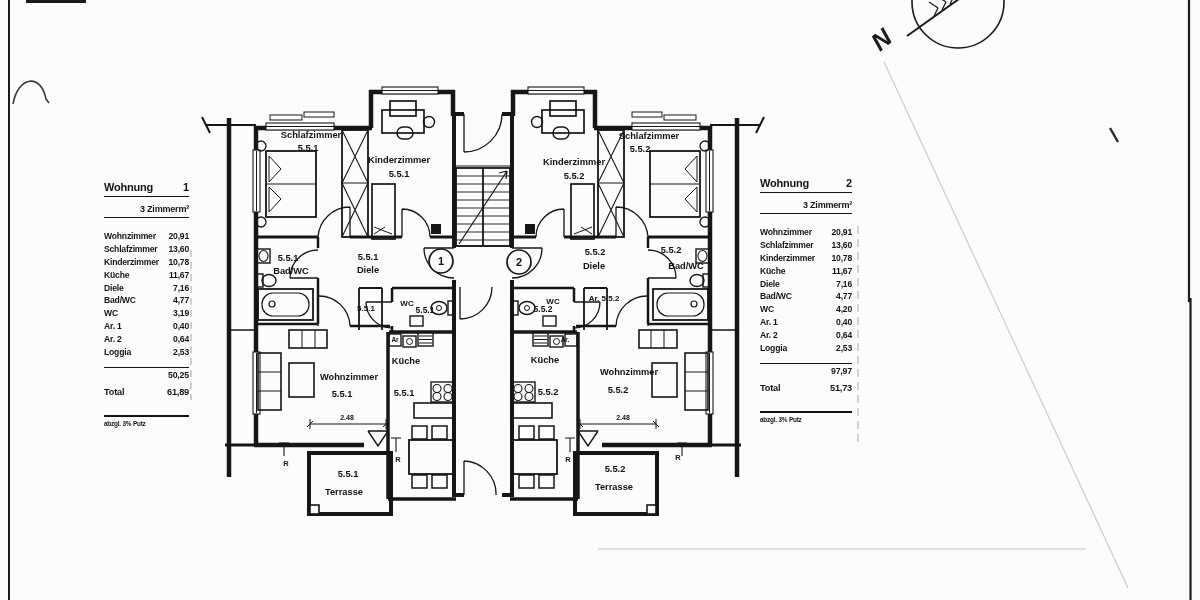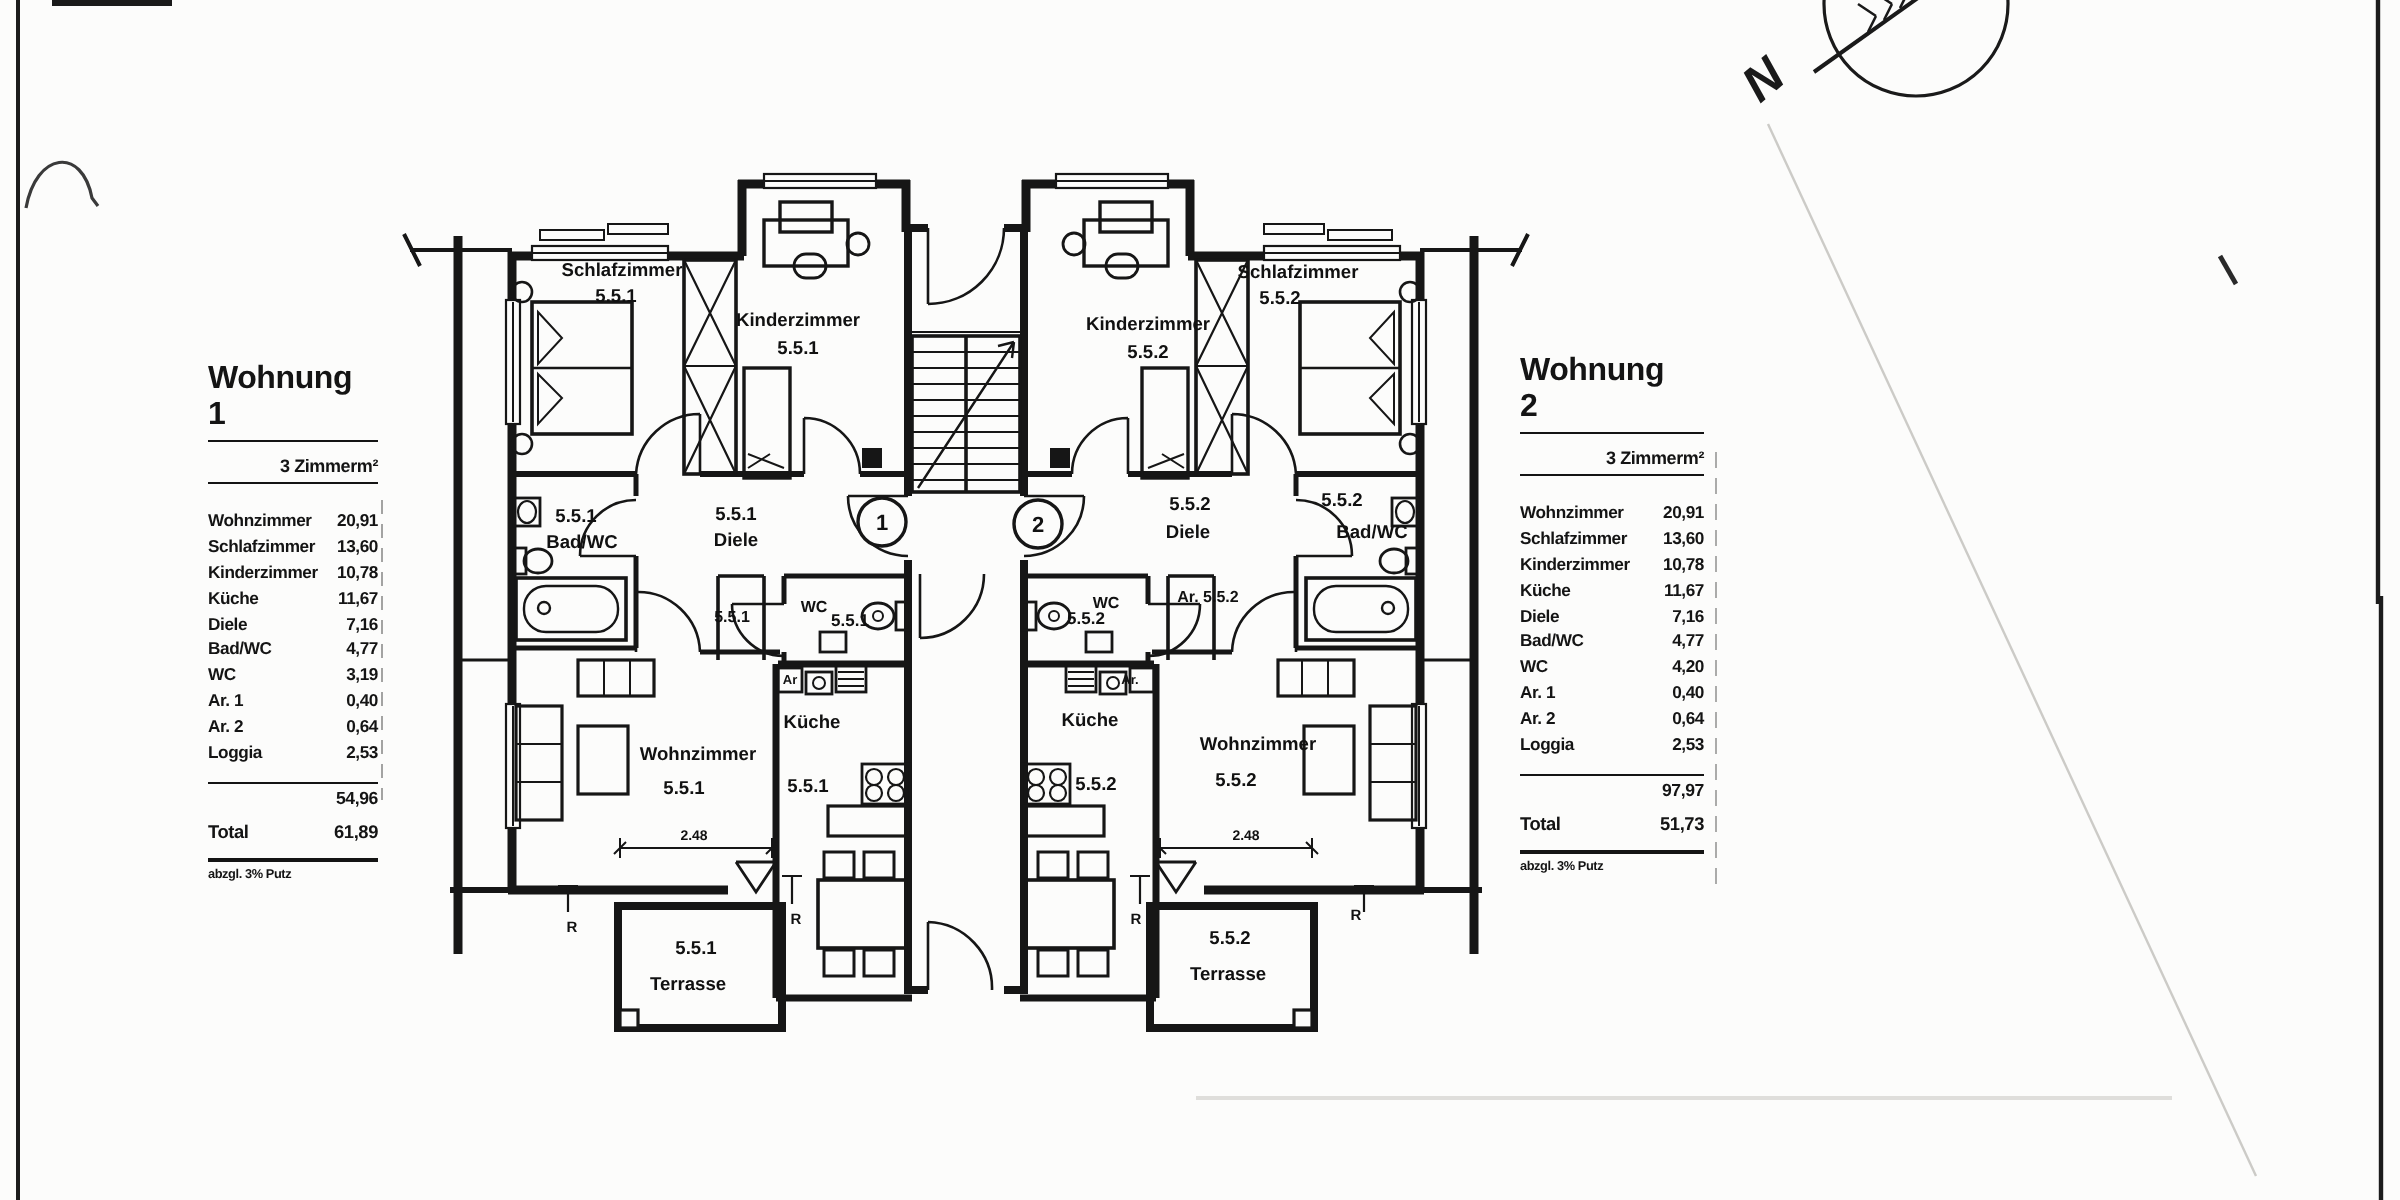--- a/index.html
+++ b/index.html
@@ -2,30 +2,30 @@
 <html><head>
 <meta charset="utf-8">
 <style>
   html,body{margin:0;padding:0;}
   body{width:1200px;height:600px;overflow:hidden;background:#ffffff;
        font-family:"Liberation Sans", sans-serif;}
   #page{position:relative;width:1200px;height:600px;background:#fcfcfb;}
   svg{position:absolute;left:0;top:0;}
   
   .atable{position:absolute;color:#141414;font-weight:700;letter-spacing:-0.2px;}
-  .t-title{display:flex;justify-content:space-between;font-size:16px;
-           padding-bottom:3px;border-bottom:1.9px solid #141414;flex-direction:column;}
+  .t-title{display:flex;justify-content:space-between;font-size:11px;
+           padding-bottom:3px;border-bottom:1.9px solid #141414;}
   .t-sub{display:flex;justify-content:flex-end;font-size:9px;margin-top:7px;
          padding-bottom:3px;border-bottom:1.9px solid #141414;}
   .t-rows{margin-top:13px;}
   .t-row{display:flex;justify-content:space-between;font-size:8.6px;height:12.9px;}
   .t-subtotal{border-top:1.4px solid #141414;margin-top:7px;text-align:right;
               font-size:8.8px;padding:2px 0 1px;}
   .t-total{display:flex;justify-content:space-between;font-size:9.2px;
-           border-bottom:2px solid #141414;padding:4px 0 8px;margin-top:2px;}
+           border-bottom:2px solid #141414;padding:4px 0 18px;margin-top:2px;}
   .t-foot{font-size:6.4px;margin-top:3px;white-space:nowrap;}
 </style>
 </head>
 <body>
 
 <div id="page">
 
 <svg width="1200" height="600" viewBox="0 0 1200 600">
 
   <g stroke="#1c1c1c" fill="none">
@@ -261,21 +261,21 @@
         </div>
       <div class="t-row">
           <span>Ar. 2</span>
           <span>0,64</span>
         </div>
       <div class="t-row">
           <span>Loggia</span>
           <span>2,53</span>
         </div>
     </div>
-    <div class="t-subtotal">54,96</div>
+    <div class="t-subtotal">50,25</div>
     <div class="t-total">
       <span>Total</span>
       <span>61,89</span>
     </div>
     <div class="t-foot">abzgl. 3% Putz</div>
   </div>
 
   <div class="atable" style="left:760px;top:177px;width:92px">
     <div class="t-title">
       <span>Wohnung</span>

